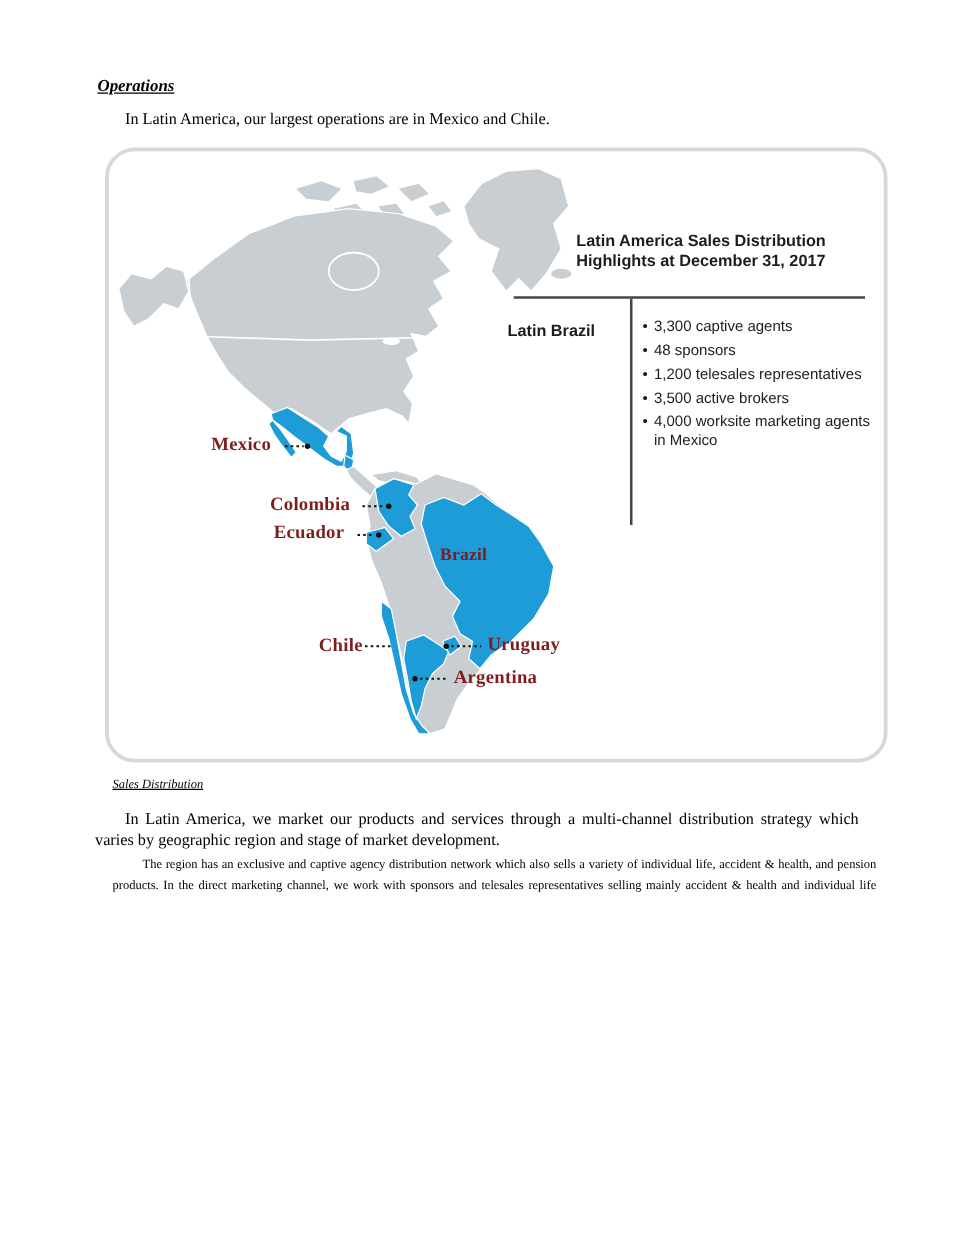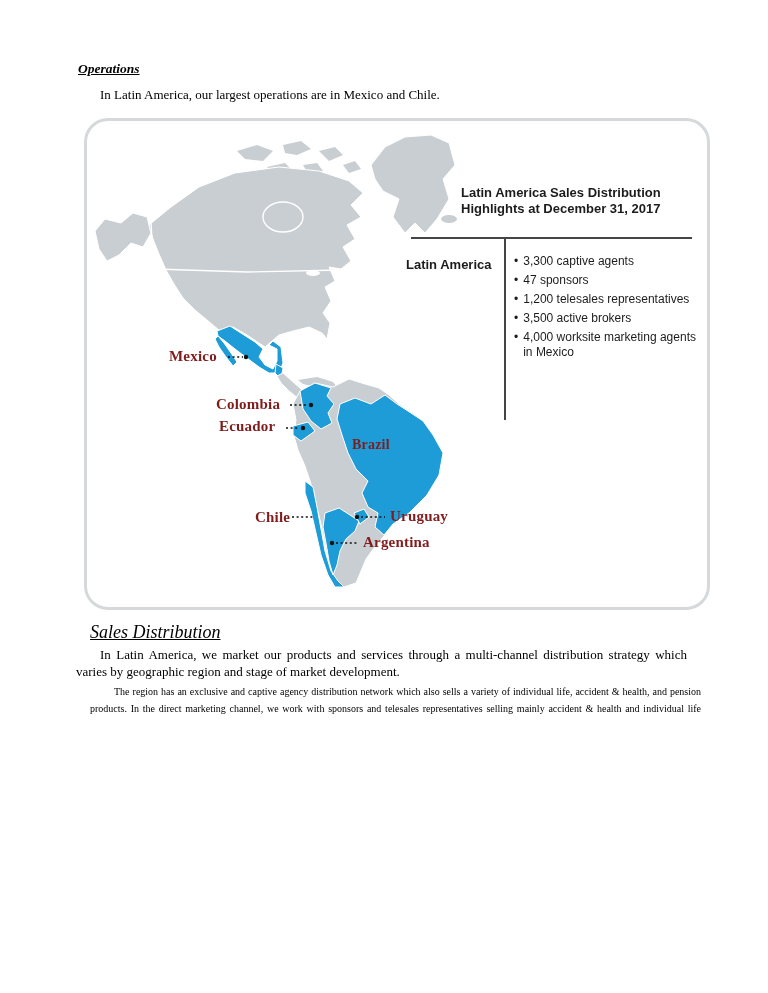--- a/index.html
+++ b/index.html
@@ -12,21 +12,21 @@
     position:absolute;left:78px;top:61px;
     font-size:13.5px;font-weight:bold;font-style:italic;
     text-decoration:underline;padding-right:6px;
   }
   .p-intro{
     position:absolute;left:78px;top:86px;width:620px;
     font-size:13px;line-height:17px;text-indent:22px;
   }
   .h-sales{
     position:absolute;left:90px;top:622px;
-    font-size:18px;font-style:italic;text-decoration:underline;
+    font-size:10px;font-style:italic;text-decoration:underline;
   }
   .p-sales1{
     position:absolute;left:76px;top:646px;width:611px;
     font-size:13px;line-height:17px;text-indent:24px;
     text-align:justify;
   }
   .p-sales2{
     position:absolute;left:90px;top:683px;width:611px;
     font-size:10px;line-height:17px;text-indent:24px;
     text-align:justify;
@@ -157,30 +157,30 @@
     <div class="map-label" style="left:168px;top:388px;text-align:center;">Chile</div>
     <div class="map-label" style="left:303px;top:387px;">Uruguay</div>
     <div class="map-label" style="left:276px;top:413px;">Argentina</div>
 
     <div class="fig-title">
       <div>Latin America Sales Distribution</div>
       <div>Highlights at December 31, 2017</div>
     </div>
     <div class="panel-hline"></div>
     <div class="panel-vline"></div>
-    <div class="region-label">Latin America</div>
+    <div class="region-label">Latin Brazil</div>
 
     <ul class="hl-list">
       <li>
         <span class="bullet-glyph">•</span>
         <span class="btext">3,300 captive agents</span>
       </li>
       <li>
         <span class="bullet-glyph">•</span>
-        <span class="btext">47 sponsors</span>
+        <span class="btext">48 sponsors</span>
       </li>
       <li>
         <span class="bullet-glyph">•</span>
         <span class="btext">1,200 telesales representatives</span>
       </li>
       <li>
         <span class="bullet-glyph">•</span>
         <span class="btext">3,500 active brokers</span>
       </li>
       <li>

